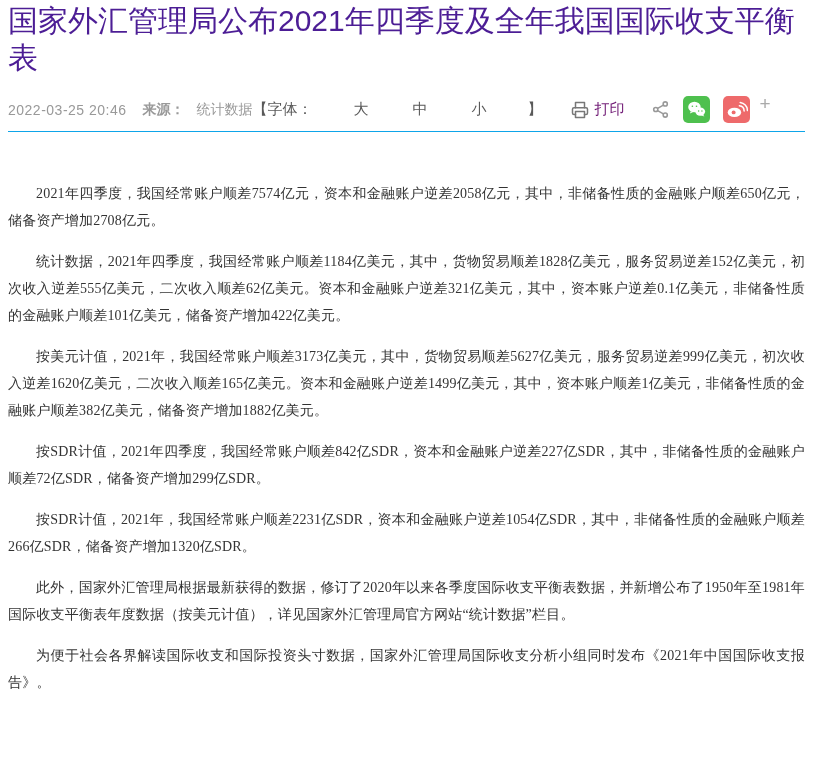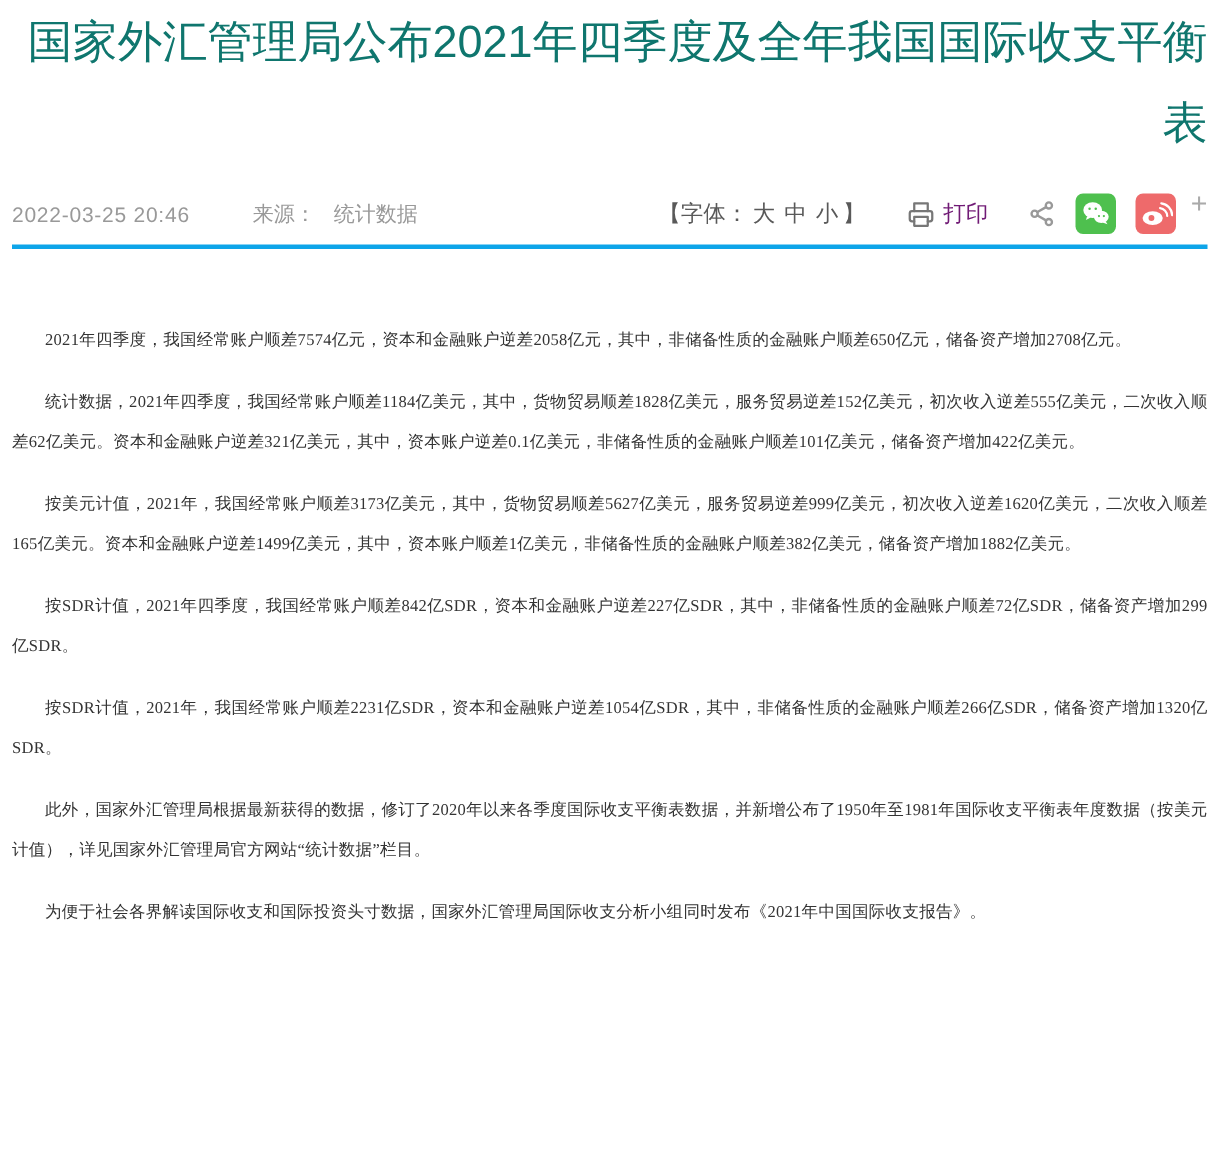--- a/index.html
+++ b/index.html
@@ -10,46 +10,45 @@
     overflow: hidden;
     font-family: "Liberation Serif", "DejaVu Serif", serif;
   }
   .page { width: 813px; padding: 0 8px; }
 
   .title {
     margin: 0; padding: 2px 0 0 0;
     font-family: "Liberation Sans", "DejaVu Sans", sans-serif;
     font-weight: 400;
     font-size: 30px;
-    line-height: 54px;
-    color: #0f766e;
-    text-align: right;
+    line-height: 37px;
+    color: #4c1d95;
+    text-align: left;
   }
 
   .meta-row {
     margin-top: 12px;
     height: 44px;
     display: flex;
     align-items: center;
-    justify-content: space-between;
-    border-bottom: 3px solid #0ea5e9;
+    border-bottom: 1px solid #0ea5e9;
     font-family: "Liberation Sans", "DejaVu Sans", sans-serif;
   }
   .meta-left {
     color: #999999;
     font-size: 14px;
     display: flex;
     align-items: center;
   }
   .meta-left .date { letter-spacing: 0.5px; }
-  .meta-left .src-label { margin-left: 42px; }
+  .meta-left .src-label { margin-left: 16px; font-weight: bold; }
   .meta-left .src-name { margin-left: 12px; }
 
   .meta-right { display: flex; align-items: center; }
-  .font-widget { color: #595959; font-size: 15px; display: flex; align-items: center; }
+  .font-widget { color: #595959; font-size: 15px; display: flex; align-items: center; gap: 38px; }
   .font-widget a { color: #595959; text-decoration: none; cursor: pointer; margin: 0 3px; }
 
   .print-btn {
     margin-left: 28px;
     display: flex; align-items: center;
     color: #701a75; font-size: 15px;
     cursor: pointer;
   }
   .print-btn svg { margin-right: 6px; }
 
@@ -70,21 +69,21 @@
     font-weight: 400;
     cursor: pointer;
     align-self: flex-start;
     margin-top: -2px;
     font-family: "Liberation Sans", "DejaVu Sans", sans-serif;
   }
 
   .content { padding-top: 48px; }
   .content p.para {
     margin: 0 0 14px 0;
-    font-size: 11px;
+    font-size: 14px;
     line-height: 27px;
     color: #333333;
     text-indent: 2em;
     text-align: justify;
     letter-spacing: 0.2px;
   }
 </style>
 </head>
 <body>
 

